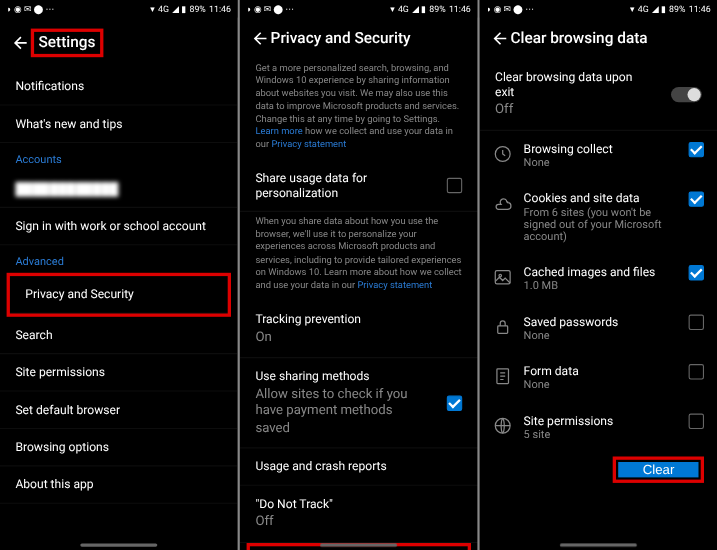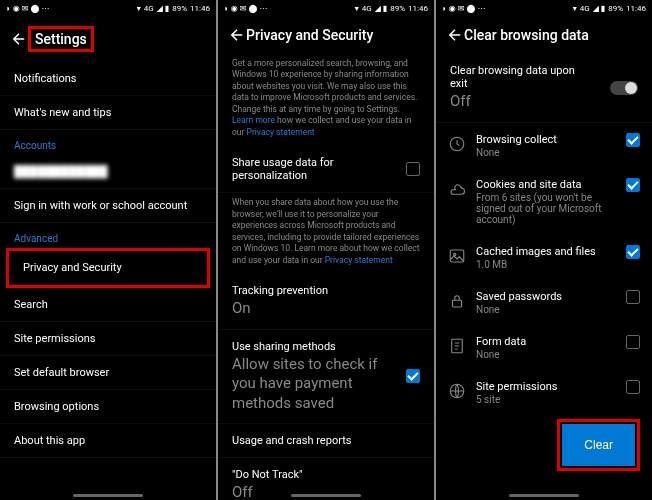--- a/index.html
+++ b/index.html
@@ -9,35 +9,35 @@
 .statusbar { height: 16px; background: #000; color: #fff; display: flex; justify-content: space-between; align-items: center; padding: 0 6px; font-size: 8px; }
 .statusbar .left, .statusbar .right { display: flex; gap: 3px; align-items: center; }
 .header { display: flex; align-items: center; padding: 10px 10px; color: #fff; }
 .header .title { font-size: 14px; font-weight: 500; }
 .hl { border: 3px solid #d00; display: inline-block; padding: 2px 4px; }
 .back { width: 18px; height: 18px; color: #fff; }
 .content { flex: 1; overflow-y: auto; color: #ccc; }
 .section-label { color: #2a7bd4; font-size: 10px; padding: 10px 14px 4px; }
 .row { padding: 10px 14px; border-bottom: 1px solid rgba(255,255,255,0.05); }
 .row .label { color: #fff; font-size: 11px; }
-.row .sub { color: #888; font-size: 15px; margin-top: 2px; line-height: 1.3; }
+.row .sub { color: #888; font-size: 12px; margin-top: 2px; line-height: 1.3; }
 .desc { color: #888; font-size: 8.5px; padding: 4px 14px 8px; line-height: 1.35; }
 .link { color: #2a7bd4; }
 .row-flex { display: flex; align-items: center; justify-content: flex-end; gap: 22px; }
 .checkbox { width: 14px; height: 14px; border: 1.5px solid #666; border-radius: 2px; flex-shrink: 0; }
 .checkbox.checked { background: #0078d4; border-color: #0078d4; position: relative; }
 .checkbox.checked::after { content: ""; position: absolute; left: 3px; top: 0px; width: 4px; height: 8px; border: solid #fff; border-width: 0 2px 2px 0; transform: rotate(45deg); }
 .toggle { width: 28px; height: 14px; background: #444; border-radius: 8px; position: relative; flex-shrink: 0; }
 .toggle::after { content: ""; position: absolute; width: 12px; height: 12px; background: #ddd; border-radius: 50%; top: 1px; right: 1px; }
 .cbd-row { display: flex; align-items: flex-start; gap: 10px; padding: 10px 12px; }
 .cbd-row .icon { width: 18px; height: 18px; flex-shrink: 0; color: #888; margin-top: 2px; }
 .cbd-row .txt { flex: 1; }
 .cbd-row .txt .label { color: #fff; font-size: 11px; }
 .cbd-row .txt .sub { color: #888; font-size: 10px; margin-top: 1px; }
-.clear-btn { background: #0078d4; color: #fff; padding: 14px 22px; font-size: 12px; border: none; margin: 6px 14px 6px auto; display: block; }
+.clear-btn { background: #0078d4; color: #fff; padding: 0 22px; font-size: 12px; border: none; margin: 6px 14px 6px auto; display: block; }
 .clear-hl { border: 3px solid #d00; padding: 2px; display: inline-block; float: right; margin: 4px 12px; }
 .hl-row { border: 3px solid #d00; margin: 0 6px; }
 .gesture { position: absolute; bottom: 3px; left: 50%; transform: translateX(-50%); width: 70px; height: 3px; background: #666; border-radius: 2px; }
 .blur { filter: blur(2px); color: #555; }
 svg { display: block; }
 </style>
 </head>
 <body>
 
 <div class="container">

